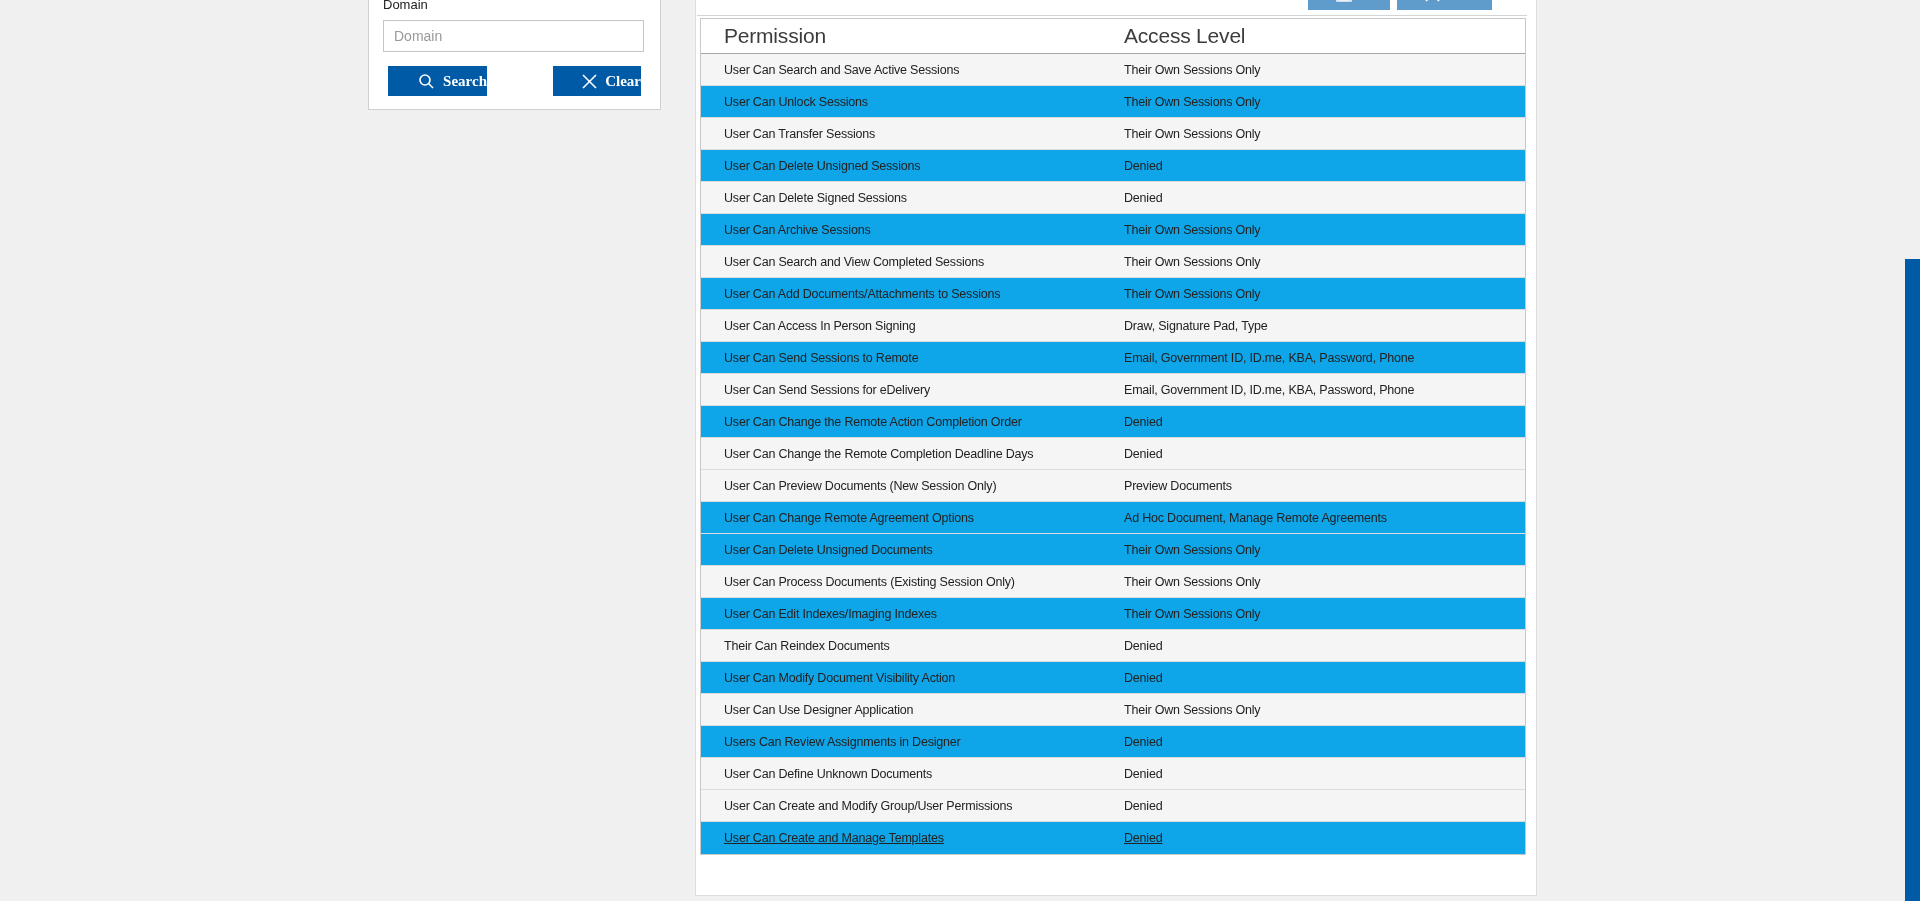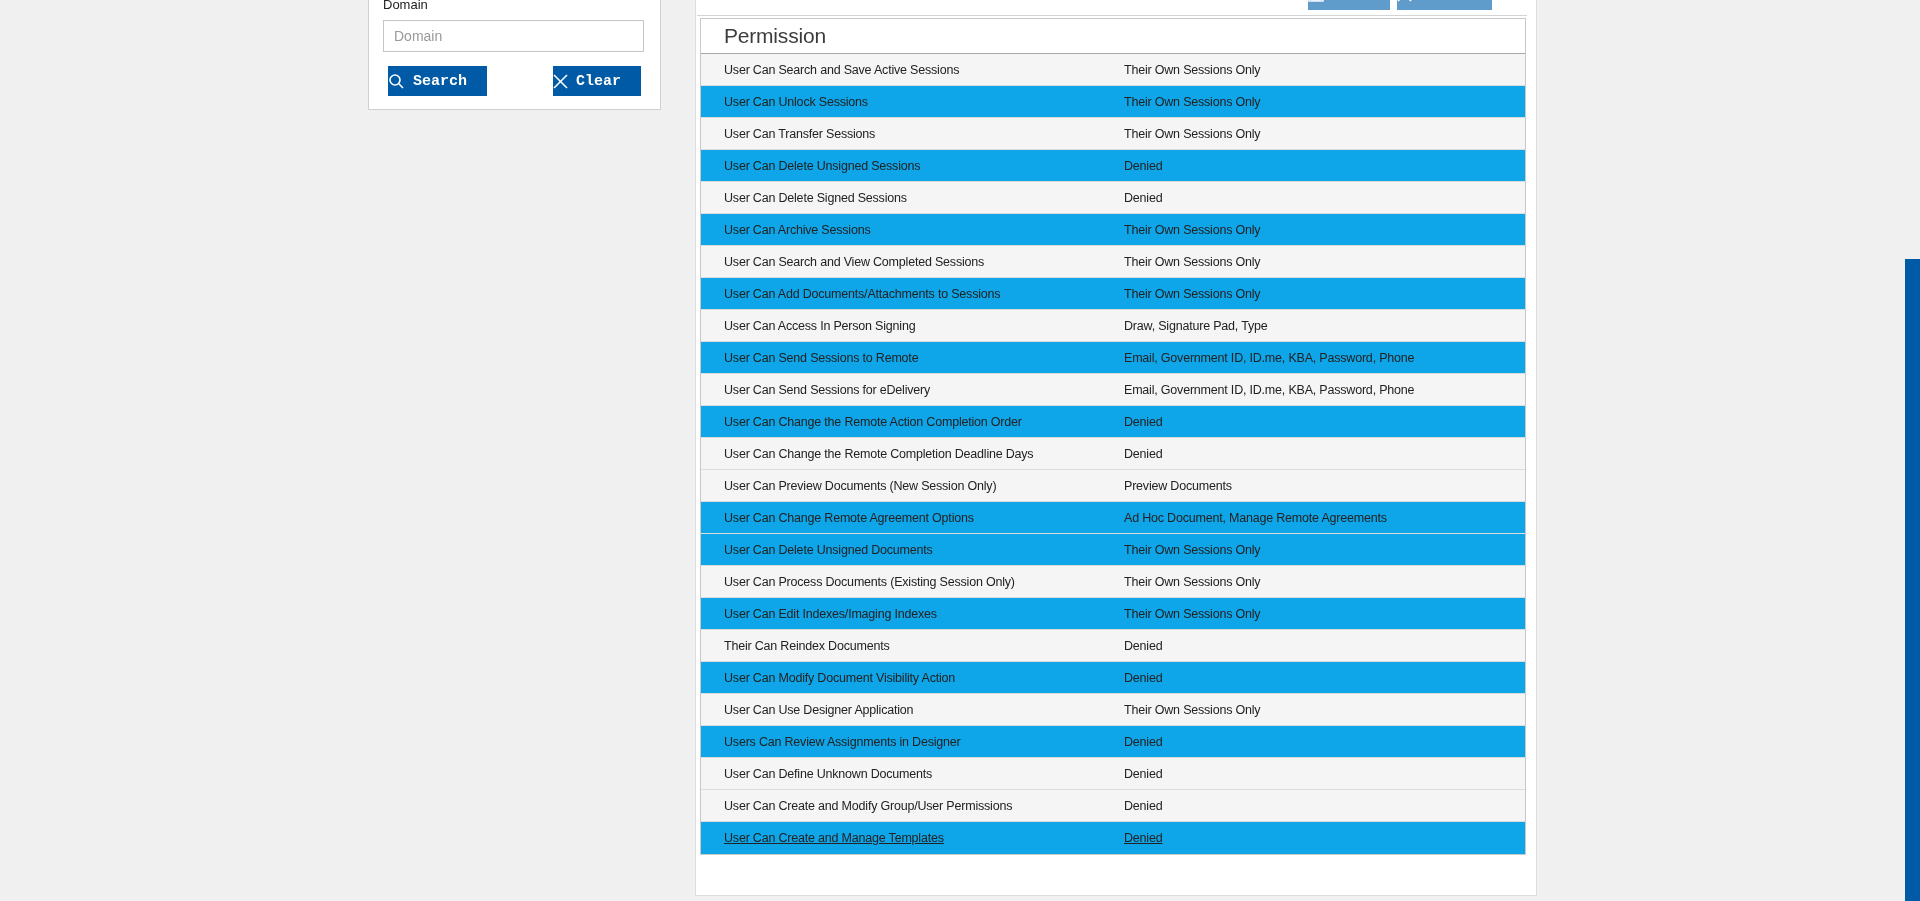--- a/index.html
+++ b/index.html
@@ -36,28 +36,28 @@
     color: #333333;
     font-family: "Liberation Sans", sans-serif;
     outline: none;
   }
   .domain-input::placeholder { color: #9a9a9a; opacity: 1; }
 
   .btn {
     position: absolute;
     display: flex;
     align-items: center;
-    justify-content: flex-start;
+    justify-content: flex-end;
     gap: 8px;
     color: #ffffff;
     font-size: 15px;
     font-weight: bold;
     border: none;
     cursor: pointer;
-    font-family: Liberation Mono, monospace;
+    font-family: Liberation Serif, serif;
   }
   .btn svg { flex: 0 0 auto; }
   .search-btn { left: 388px; top: 66px; width: 99px; height: 30px; background: #005AA5; }
   .clear-btn  { left: 553px; top: 66px; width: 88px; height: 30px; background: #005AA5; }
 
   
   .main-panel {
     position: absolute;
     left: 695px; top: -20px;
     width: 842px; height: 916px;
@@ -162,20 +162,21 @@
       <line x1="14" y1="1" x2="1" y2="14" stroke="#ffffff" stroke-width="1.6"></line>
     </svg>
   </span>
   <span>Cancel</span>
 </button>
 <div class="toolbar-divider"></div>
 
 <div class="perm-table">
   <div class="thead">
     <div class="hcell perm">Permission</div>
+    <div class="hcell level">Access Level</div>
   </div>
   <div id="table-body">
       <div class="trow odd">
         <div class="tcell perm">User Can Search and Save Active Sessions</div>
         <div class="tcell level">Their Own Sessions Only</div>
       </div>
       <div class="trow even">
         <div class="tcell perm">User Can Unlock Sessions</div>
         <div class="tcell level">Their Own Sessions Only</div>
       </div>

